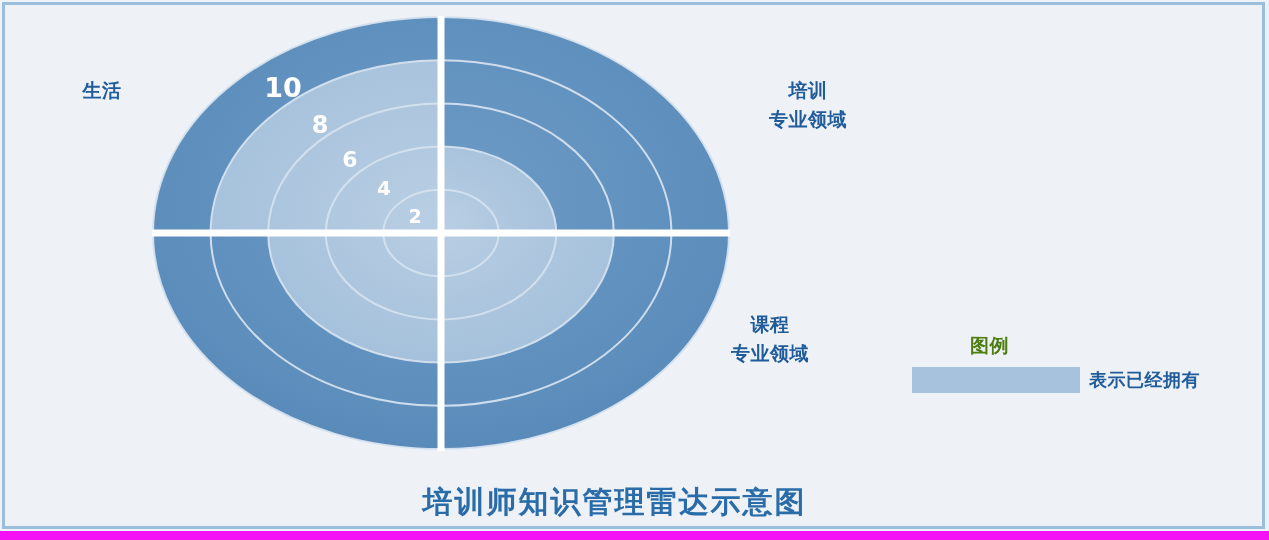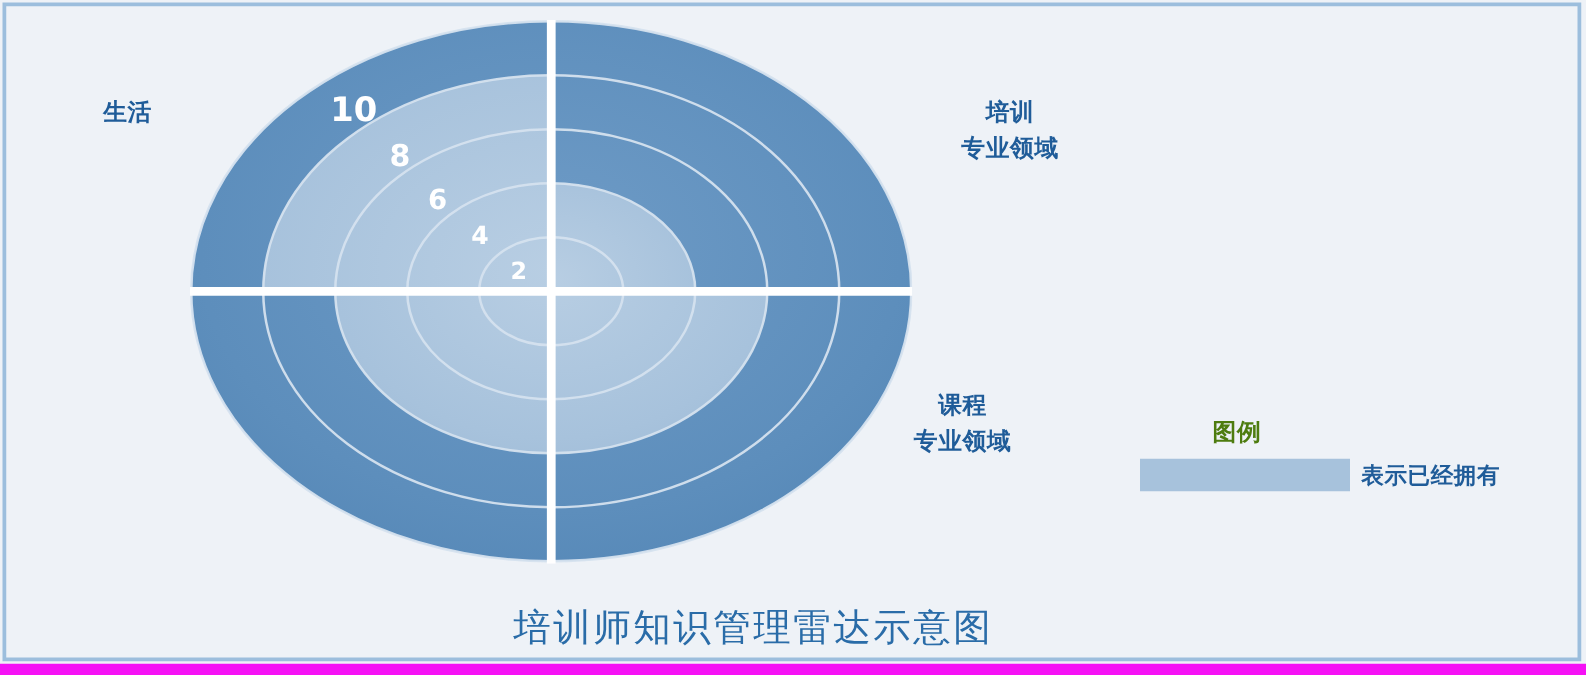--- a/index.html
+++ b/index.html
@@ -108,26 +108,26 @@
     font-weight: bold;
     font-size: 18px;
     margin-left: 9px;
     white-space: nowrap;
     letter-spacing: 0.5px;
   }
 
   
   #main-title {
     position: absolute;
-    left: 0;
+    left: 12px;
     top: 482px;
     width: 1205px;
     text-align: center;
     color: #2a6ca8;
-    font-weight: normal;
+    font-weight: bold;
     font-size: 30px;
     letter-spacing: 2px;
   }
 </style>
 </head>
 <body>
 
 <div id="slide">
 
   <div id="frame-border"></div>

